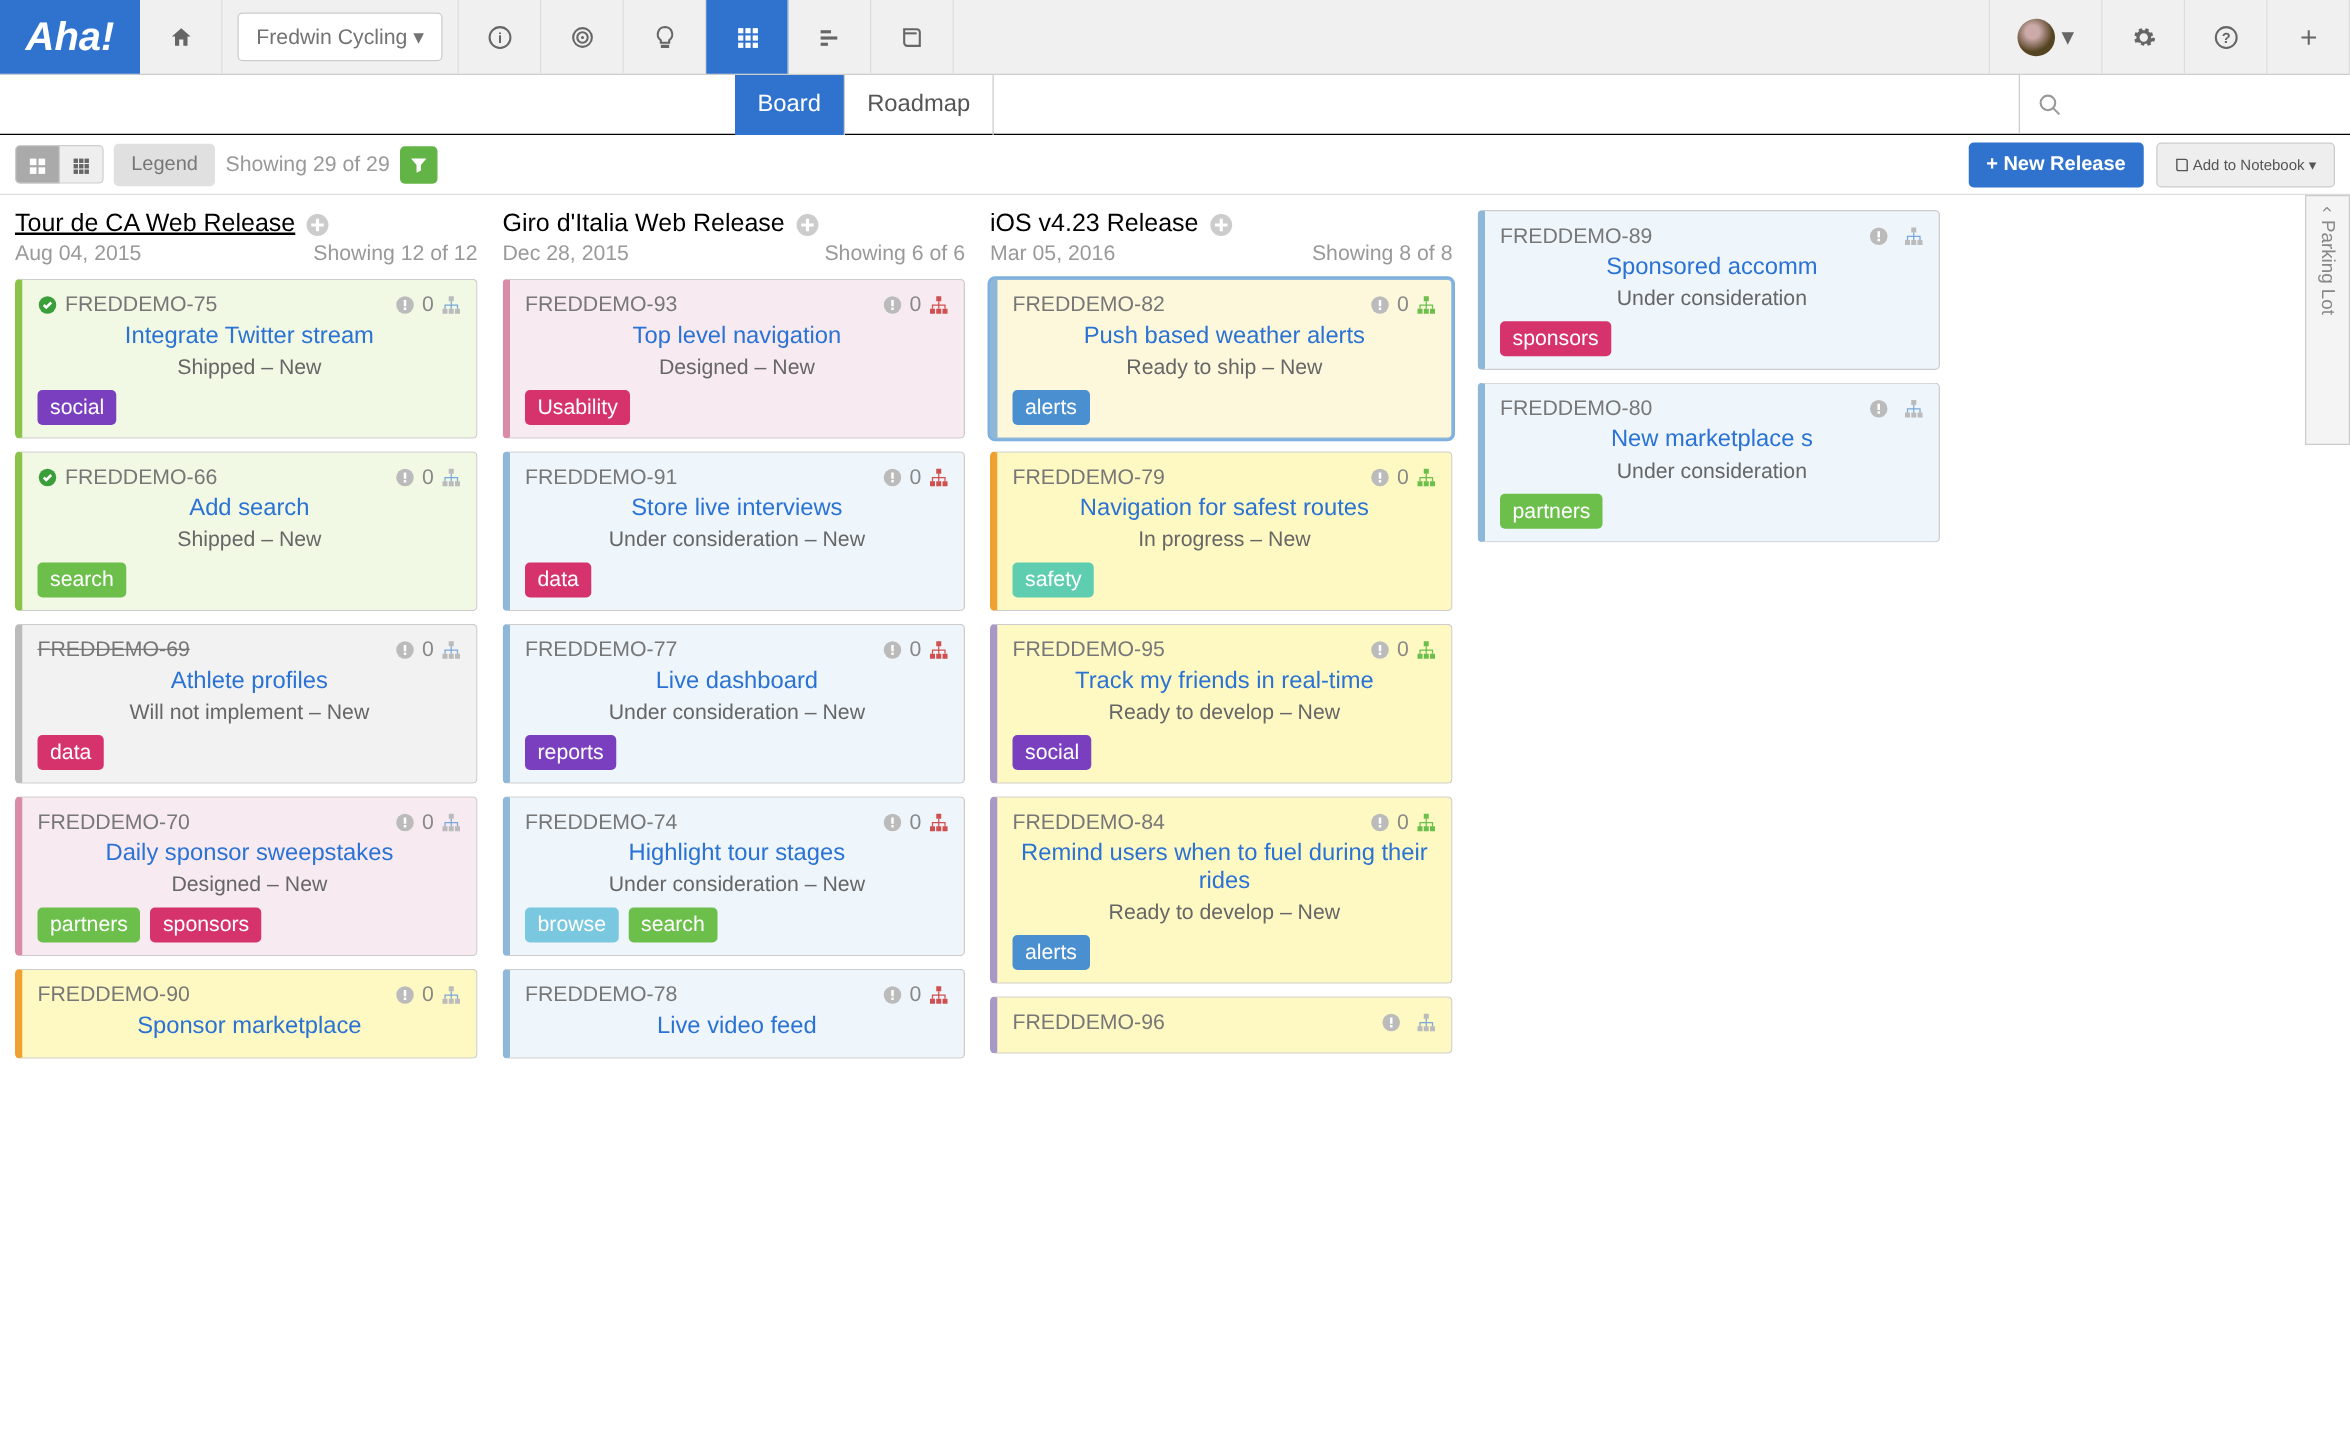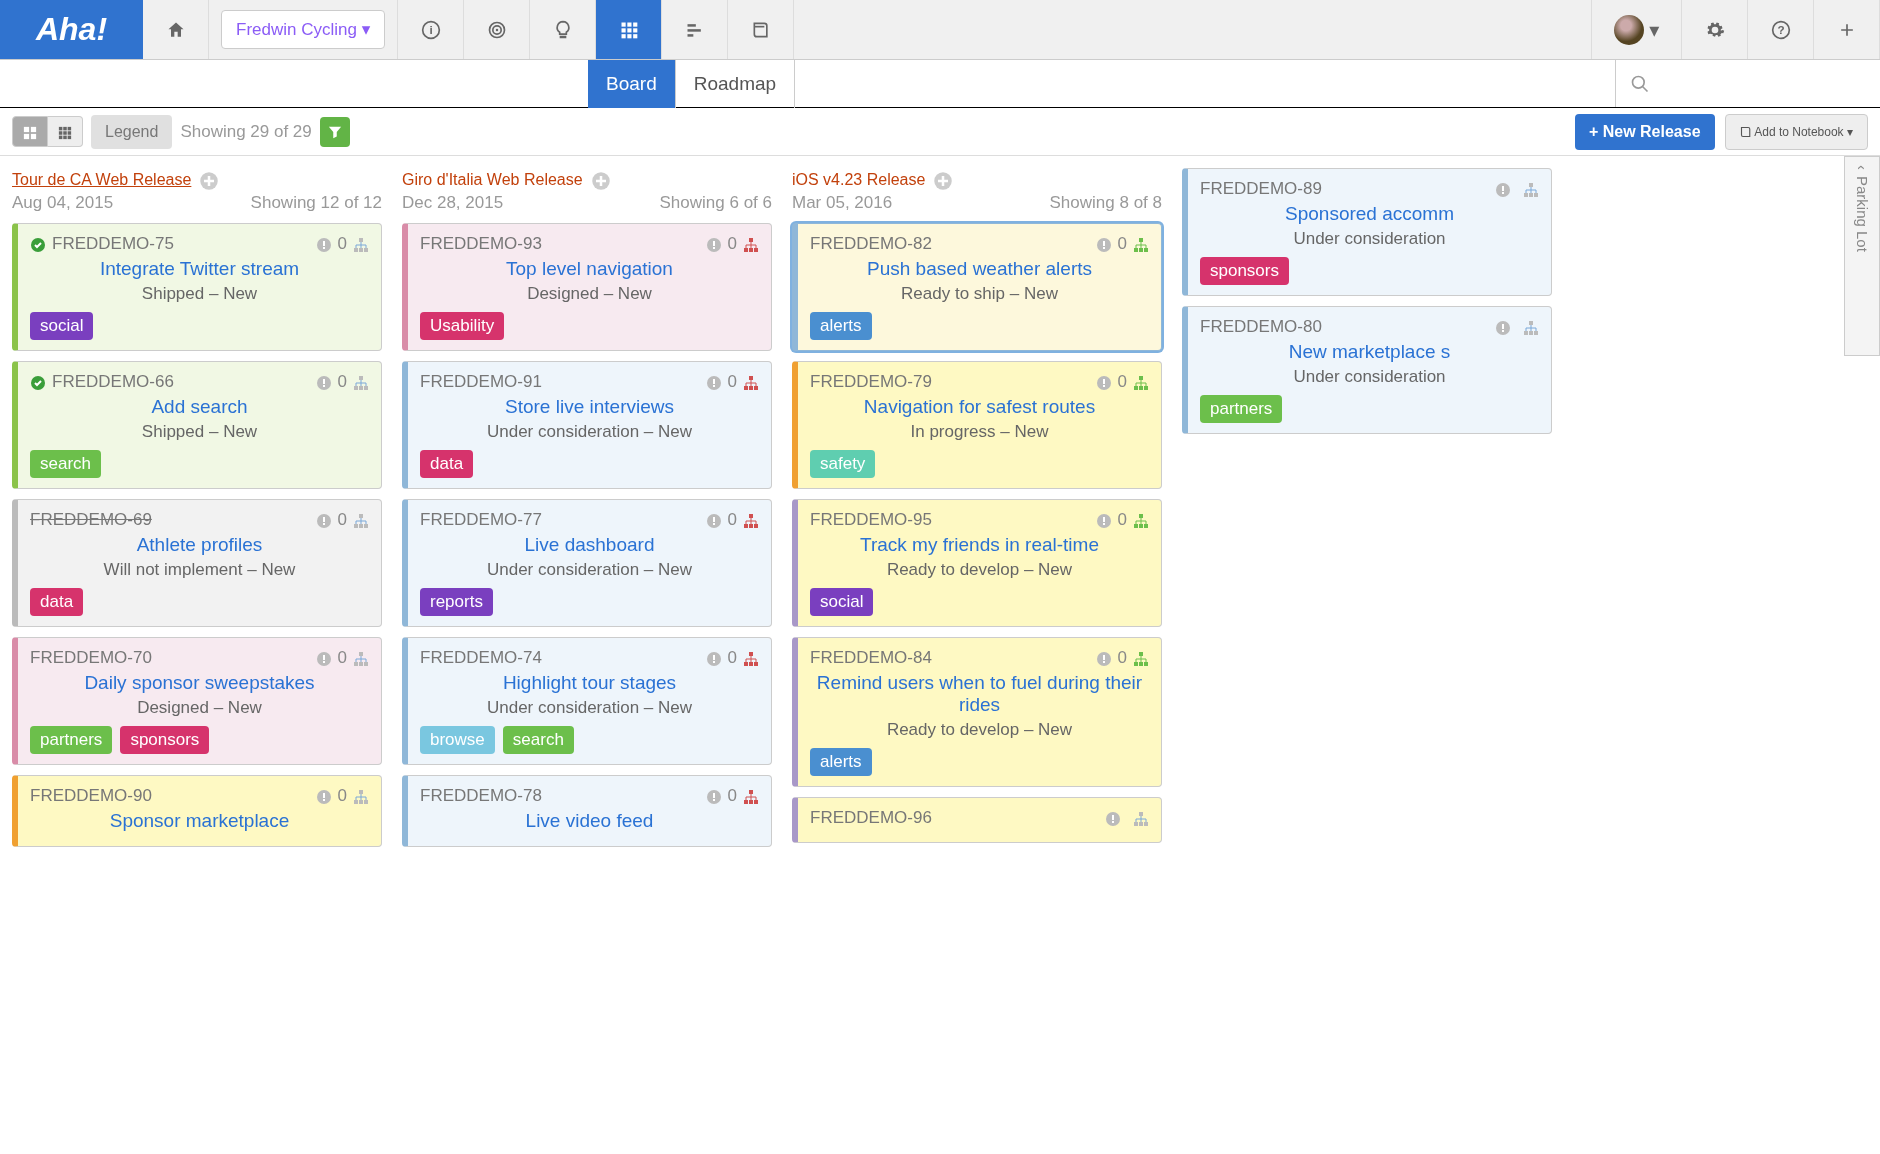--- a/index.html
+++ b/index.html
@@ -1,24 +1,24 @@
 <!DOCTYPE html>
 <html><head>
 <meta charset="utf-8">
 <style>
 *{box-sizing:border-box;margin:0;padding:0;}
 body{font-family:-apple-system,BlinkMacSystemFont,"Segoe UI",Helvetica,Arial,sans-serif;background:#fff;color:#333;overflow-x:hidden;}
 
 
 .topbar{height:60px;background:#f0f0f0;border-bottom:1px solid #ccc;display:flex;align-items:stretch;}
-.logo{width:143px;background:#3073CF;display:flex;align-items:center;justify-content:center;color:#fff;font-size:32px;font-weight:700;font-style:italic;}
+.logo{width:112px;background:#3073CF;display:flex;align-items:center;justify-content:center;color:#fff;font-size:32px;font-weight:700;font-style:italic;}
 .topbtn{width:66px;display:flex;align-items:center;justify-content:center;border-right:1px solid #ddd;color:#666;font-size:20px;cursor:pointer;}
 .topbtn.active{background:#3073CF;color:#fff;}
 .product-select{display:flex;align-items:center;padding:0 12px;border-right:1px solid #ddd;}
-.product-select button{background:#fff;border:1px solid #ccc;border-radius:4px;padding:8px 14px;font-size:17px;cursor:pointer;color:#8b5cf6;}
+.product-select button{background:#fff;border:1px solid #ccc;border-radius:4px;padding:8px 14px;font-size:17px;cursor:pointer;color:#737373;}
 .spacer{flex:1;border-right:1px solid #ddd;}
 .avatar{width:30px;height:30px;border-radius:50%;background:radial-gradient(circle at 40% 35%,#caa 0 20%,#542 60%);display:inline-block;}
 .user-btn{width:90px;}
 
 
 .subbar{height:48px;display:flex;align-items:stretch;border-bottom:1px solid #000000;}
 .subbar .left{flex:1;}
 .subtabs{display:flex;margin-left:588px;height:48px;}
 .subtab{padding:0 18px;display:flex;align-items:center;font-size:19px;color:#555;border-right:1px solid #ccc;cursor:pointer;}
 .subtab.active{background:#3073CF;color:#fff;}
@@ -35,21 +35,21 @@
 .showing-txt{color:#999;font-size:17px;}
 .filter-btn{background:#62b446;border:none;border-radius:4px;width:30px;height:30px;color:#fff;font-size:14px;display:flex;align-items:center;justify-content:center;}
 .toolbar .right{margin-left:auto;display:flex;gap:10px;}
 .btn-blue{background:#3073CF;border:none;border-radius:4px;padding:9px 14px;color:#fff;font-size:16px;font-weight:600;cursor:pointer;}
 .btn-grey{background:#eee;border:1px solid #ccc;border-radius:4px;padding:9px 14px;color:#555;font-size:12px;cursor:pointer;}
 
 
 .board{display:flex;padding:12px;gap:20px;align-items:flex-start;position:relative;overflow:hidden;}
 .col{width:370px;flex-shrink:0;}
 .col-head{margin-bottom:10px;}
-.col-title{font-size:16px;color:#c2410c;display:flex;align-items:center;gap:8px;}
+.col-title{font-size:20px;color:#000000;display:flex;align-items:flex-end;gap:8px;}
 .col-title.und{text-decoration:underline;}
 .plus-circle{color:#bbb;font-size:20px;}
 .col-sub{display:flex;justify-content:space-between;color:#999;font-size:17px;margin-top:2px;}
 
 
 .card{border:1px solid #ccc;border-radius:4px;border-left-width:6px;background:#fafafa;padding:10px 12px;margin-bottom:10px;text-align:center;}
 .card-top{display:flex;align-items:center;gap:6px;color:#888;font-size:17px;}
 .card-id{color:#777;font-size:17px;}
 .card-id.strike{text-decoration:line-through;}
 .card-top .fill{flex:1;}

